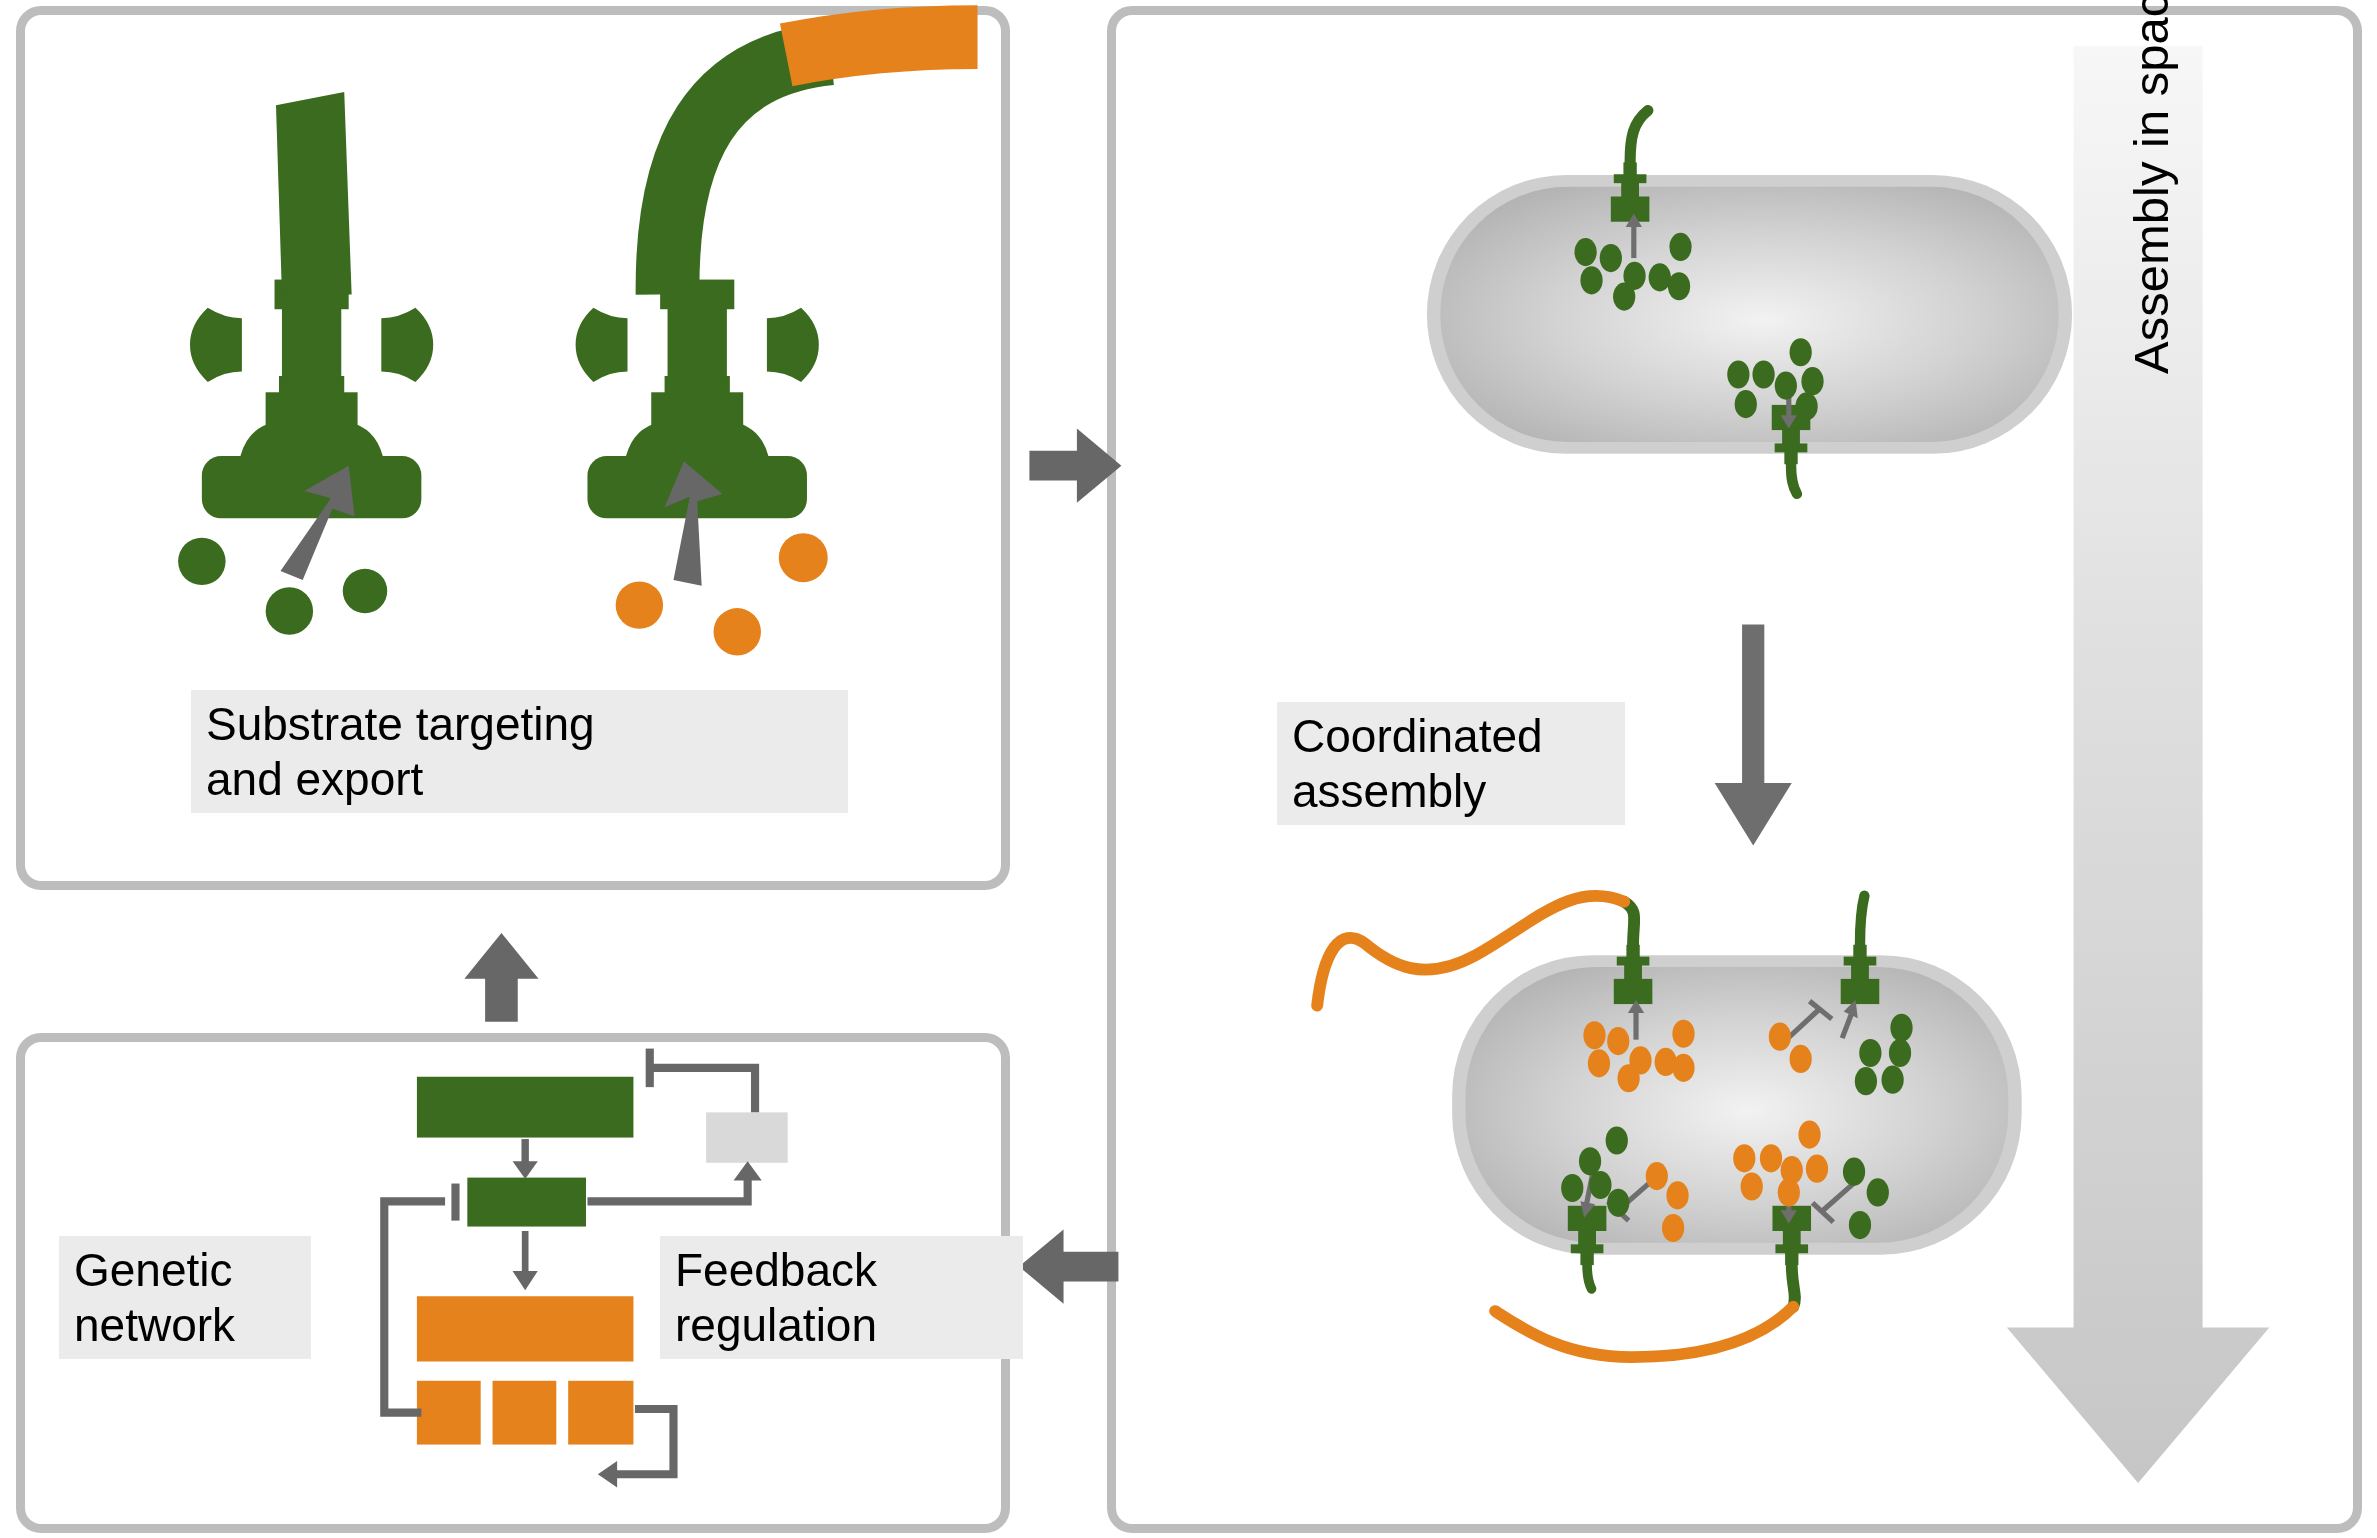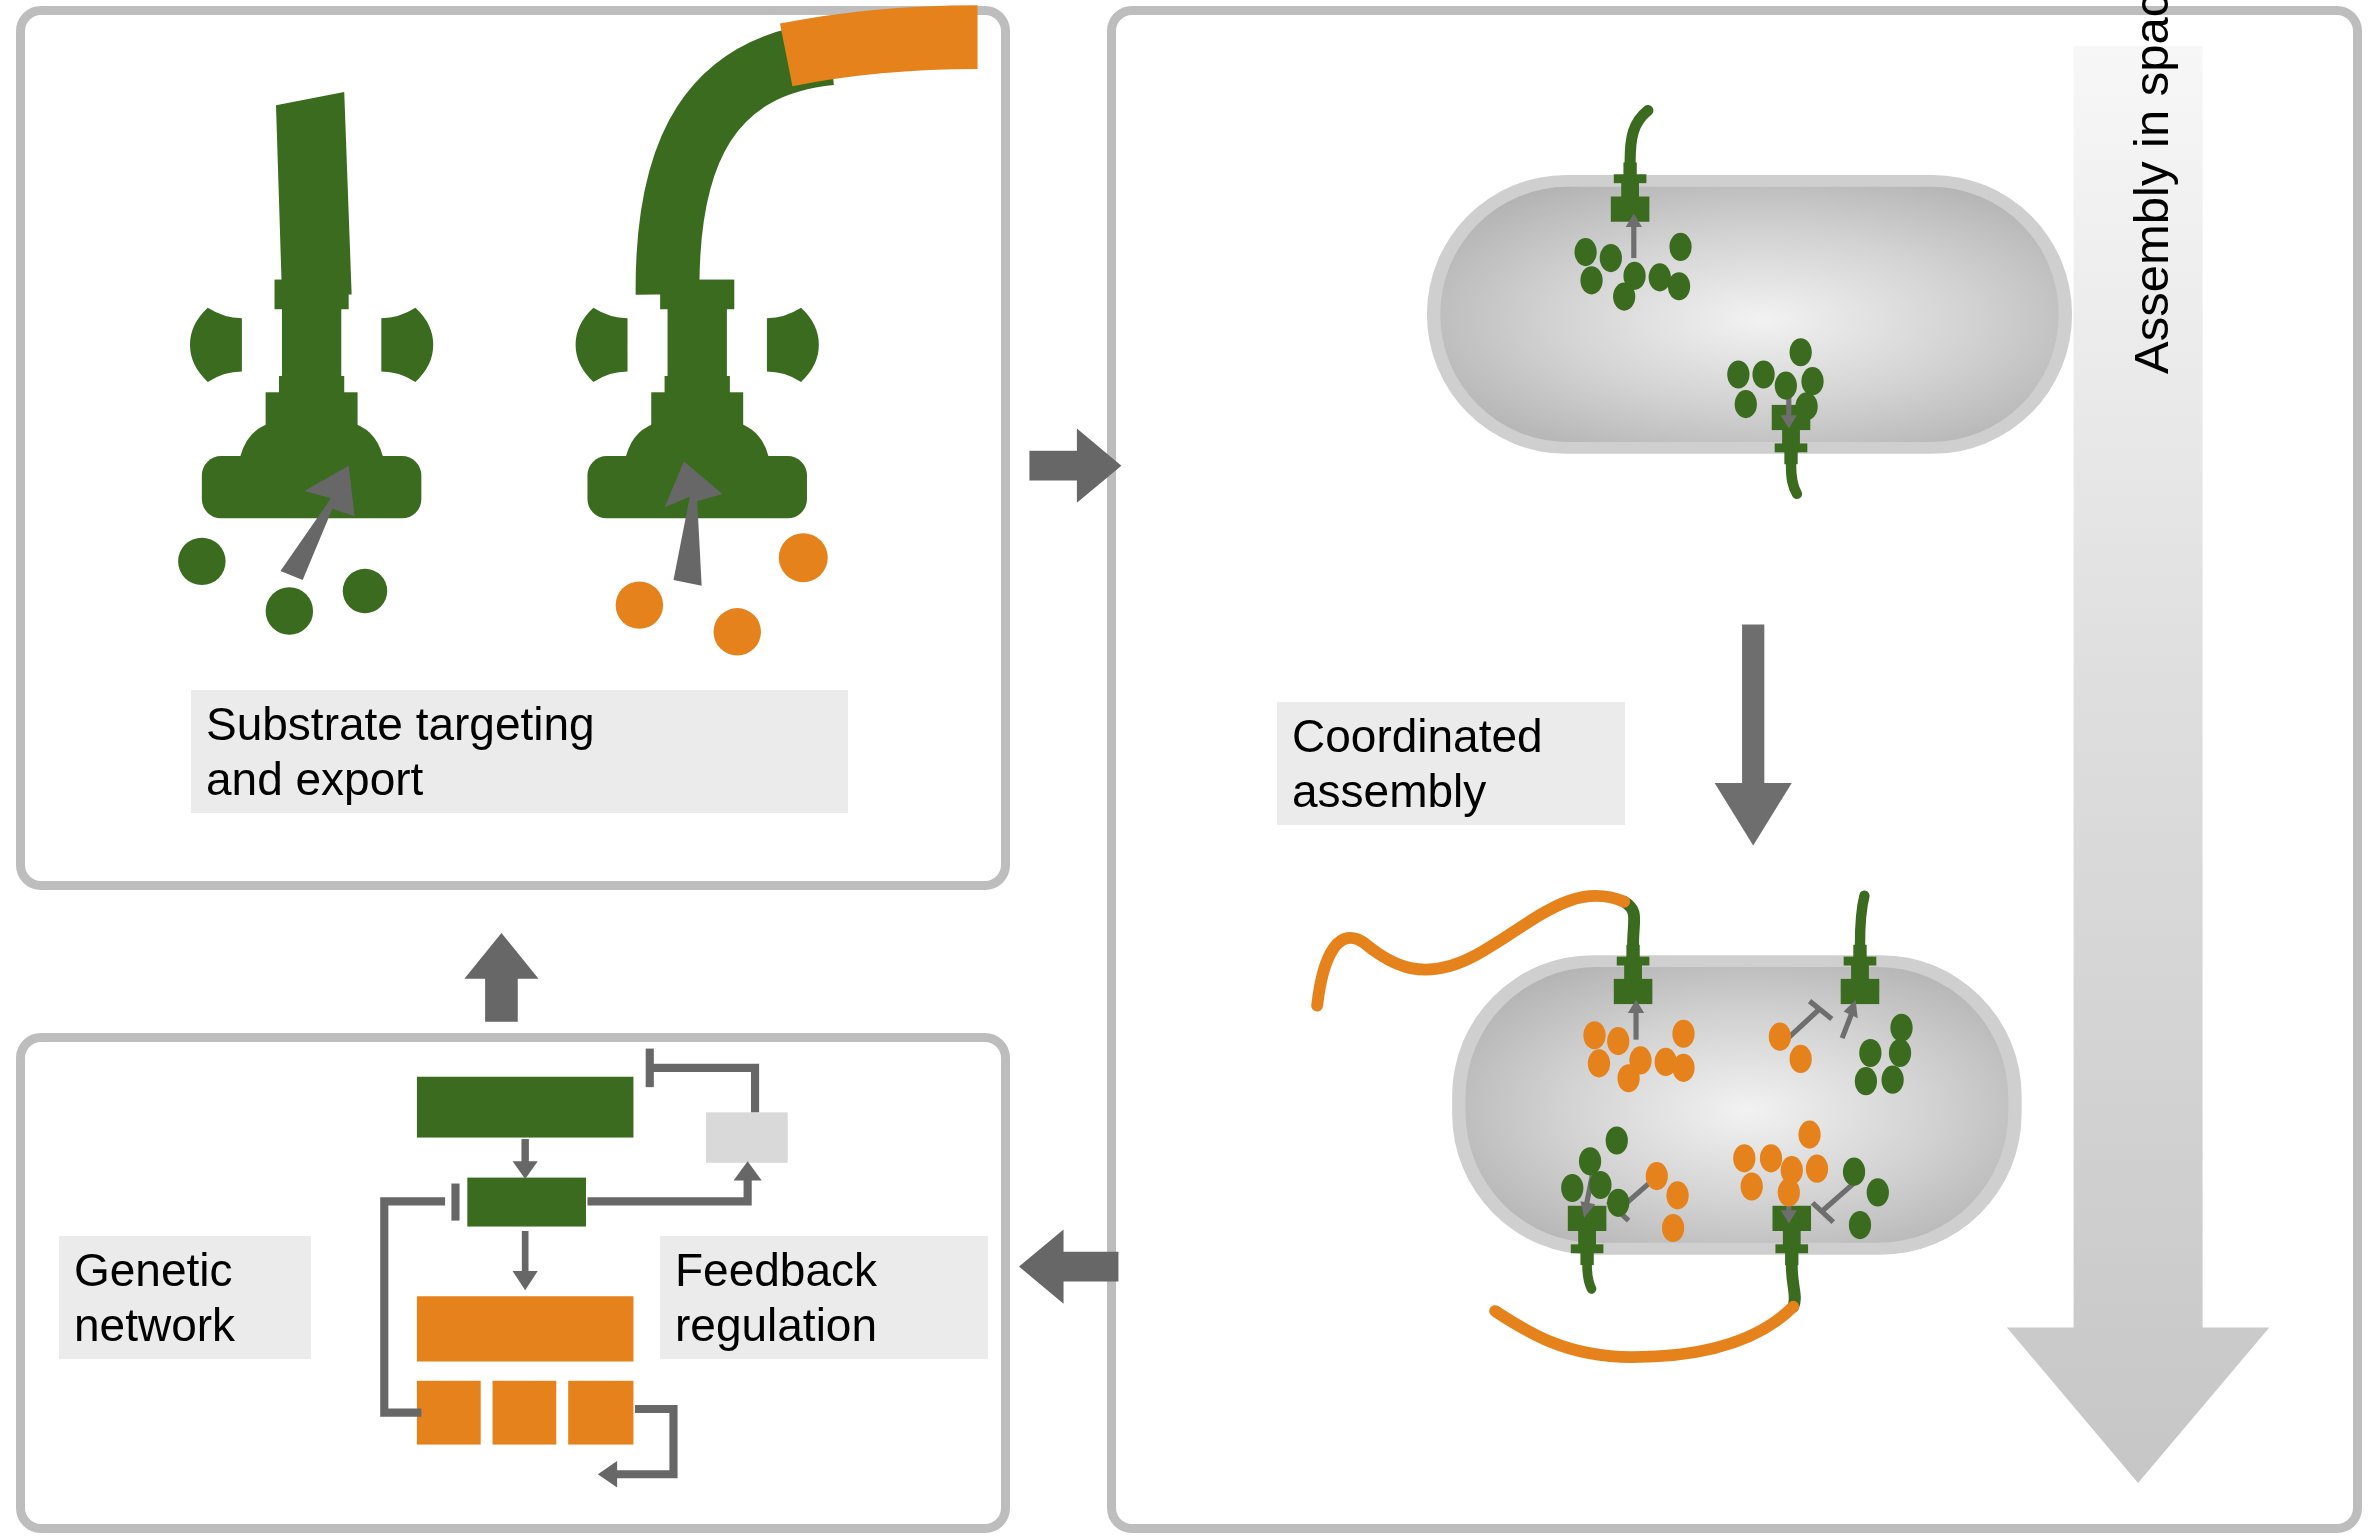--- a/index.html
+++ b/index.html
@@ -273,21 +273,21 @@
     <path d="M654 1378 L654 1320 L626 1320 L676 1258 L726 1320 L698 1320 L698 1378 Z" fill="#676767"></path>
   </g>
 </svg>
 
 <div class="lbl" id="lbl-substrate" style="left:191px;top:690px;width:657px;">Substrate targeting
 and export</div>
 
 <div class="lbl" id="lbl-genetic" style="left:59px;top:1236px;width:252px;">Genetic
 network</div>
 
-<div class="lbl" id="lbl-feedback" style="left:660px;top:1236px;width:328px;">Feedback
+<div class="lbl" id="lbl-feedback" style="left:660px;top:1236px;width:363px;">Feedback
 regulation</div>
 
 <div class="lbl" id="lbl-coordinated" style="left:1277px;top:702px;width:348px;">Coordinated
 assembly</div>
 
 <div id="lbl-axis" style="position:absolute;left:2099px;top:289px;width:1039px;height:67px;
             transform:rotate(-90deg);transform-origin:52px 33px;
             font-size:49px;color:#000;white-space:nowrap;line-height:67px;">Assembly in space and time</div>
 
 

